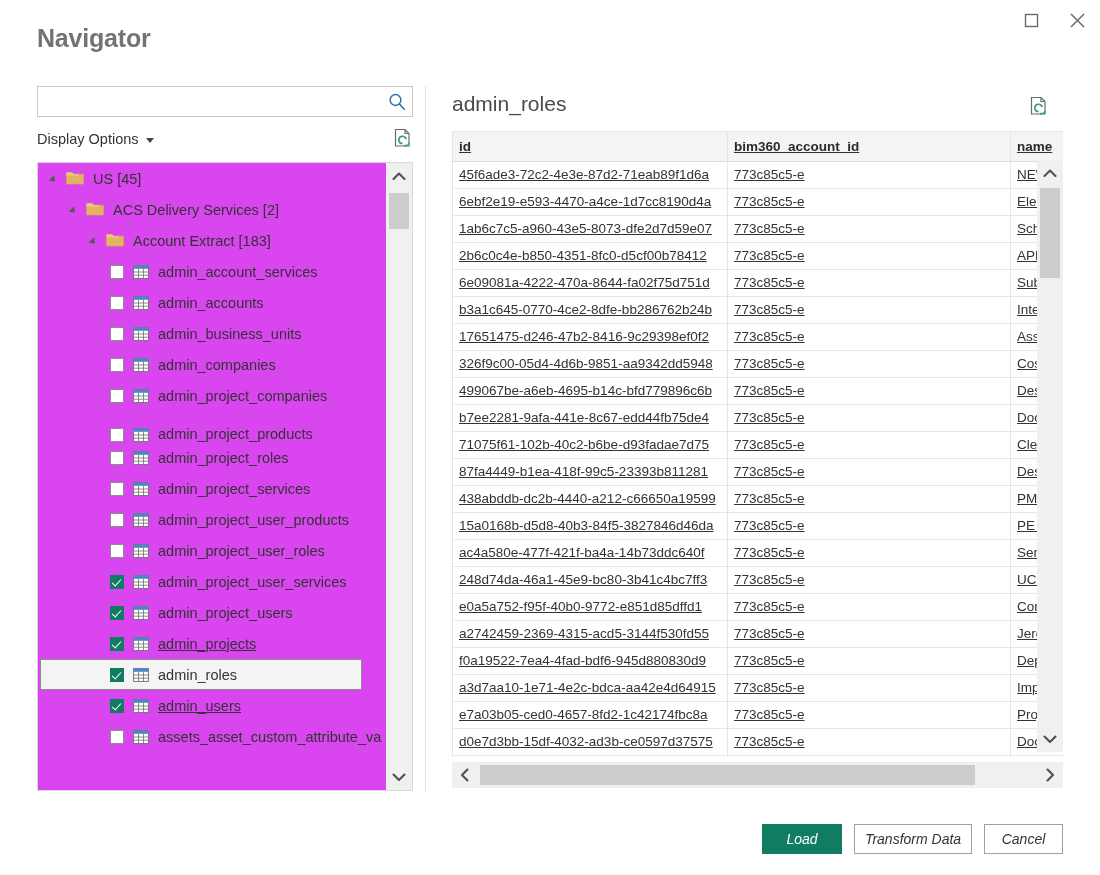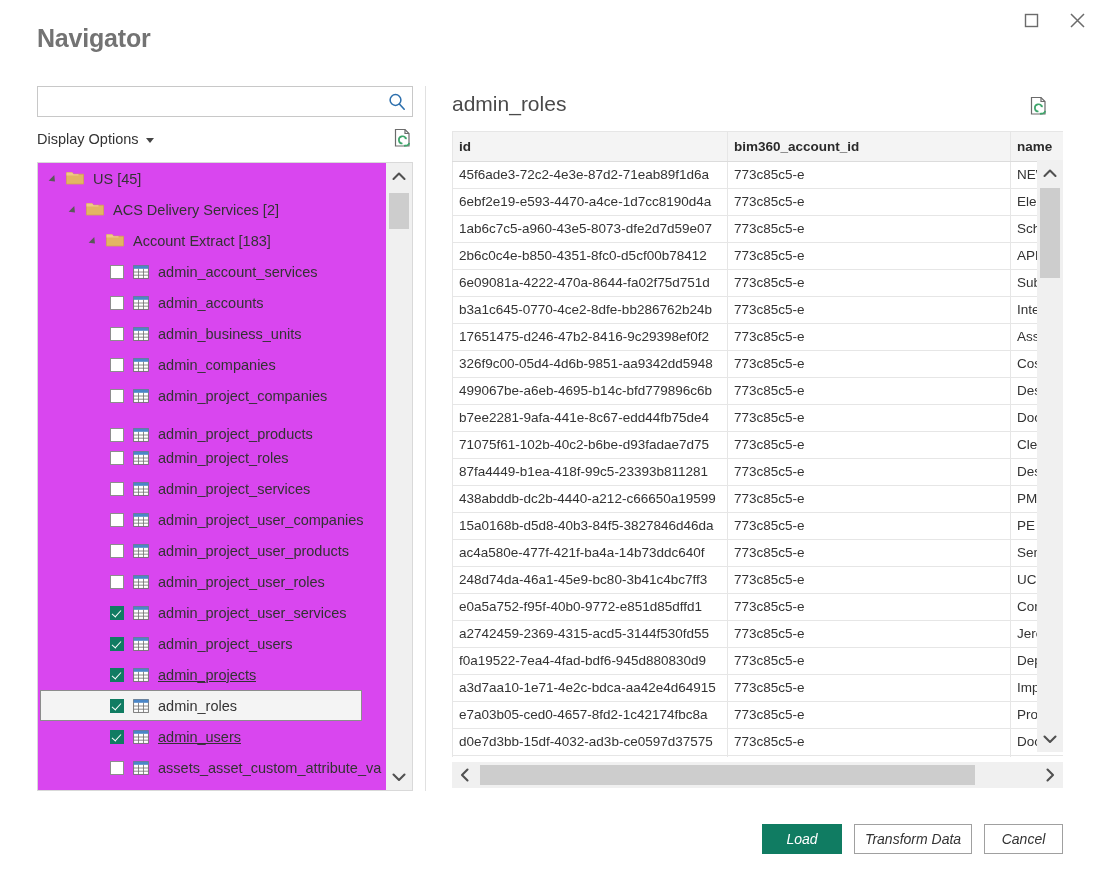--- a/index.html
+++ b/index.html
@@ -120,20 +120,21 @@
   .right-panel { position: absolute; left: 426px; top: 86px; width: 637px; height: 705px; }
   .preview-title {
     position: absolute; left: 26px; top: 6px;
     font-size: 21px; color: #4a4a4a; font-weight: 400;
   }
   .refresh-doc-icon-right { position: absolute; right: 14px; top: 10px; }
 
   .grid-wrap {
     position: absolute; left: 26px; top: 45px; width: 611px; height: 626px;
     overflow: hidden;
+    text-decoration: underline;
   }
   table.preview {
     border-collapse: collapse; table-layout: fixed;
     width: 640px; font-size: 13.5px; color: #333;
   }
   table.preview th, table.preview td {
     border: 1px solid #e6e6e6;
     text-align: left; overflow: hidden; white-space: nowrap;
     padding: 0 6px; height: 26px; line-height: 26px;
   }
@@ -344,31 +345,20 @@
           </div>
           <div class="tree-row" style="padding-left: 72px;">
             <span class="chk"></span>
             <span class="tbl-icon">
               <svg width="16" height="14" viewBox="0 0 16 14">
                 <rect x="0.6" y="0.6" width="14.8" height="12.8" fill="#fff" stroke="#6f6f6f" stroke-width="0.9"></rect>
                 <rect x="0.6" y="0.6" width="14.8" height="3.2" fill="#4A86C8"></rect>
                 <path d="M0.6 7 H15.4 M0.6 10.2 H15.4 M5.5 3.8 V13.4 M10.5 3.8 V13.4" stroke="#6f6f6f" stroke-width="0.8"></path>
               </svg>
             </span>
-            <span class="tree-label">admin_project_user_companies</span>
-          </div>
-          <div class="tree-row" style="padding-left: 72px;">
-            <span class="chk"></span>
-            <span class="tbl-icon">
-              <svg width="16" height="14" viewBox="0 0 16 14">
-                <rect x="0.6" y="0.6" width="14.8" height="12.8" fill="#fff" stroke="#6f6f6f" stroke-width="0.9"></rect>
-                <rect x="0.6" y="0.6" width="14.8" height="3.2" fill="#4A86C8"></rect>
-                <path d="M0.6 7 H15.4 M0.6 10.2 H15.4 M5.5 3.8 V13.4 M10.5 3.8 V13.4" stroke="#6f6f6f" stroke-width="0.8"></path>
-              </svg>
-            </span>
             <span class="tree-label">admin_project_user_products</span>
           </div>
           <div class="tree-row" style="padding-left: 72px;">
             <span class="chk"></span>
             <span class="tbl-icon">
               <svg width="16" height="14" viewBox="0 0 16 14">
                 <rect x="0.6" y="0.6" width="14.8" height="12.8" fill="#fff" stroke="#6f6f6f" stroke-width="0.9"></rect>
                 <rect x="0.6" y="0.6" width="14.8" height="3.2" fill="#4A86C8"></rect>
                 <path d="M0.6 7 H15.4 M0.6 10.2 H15.4 M5.5 3.8 V13.4 M10.5 3.8 V13.4" stroke="#6f6f6f" stroke-width="0.8"></path>
               </svg>

